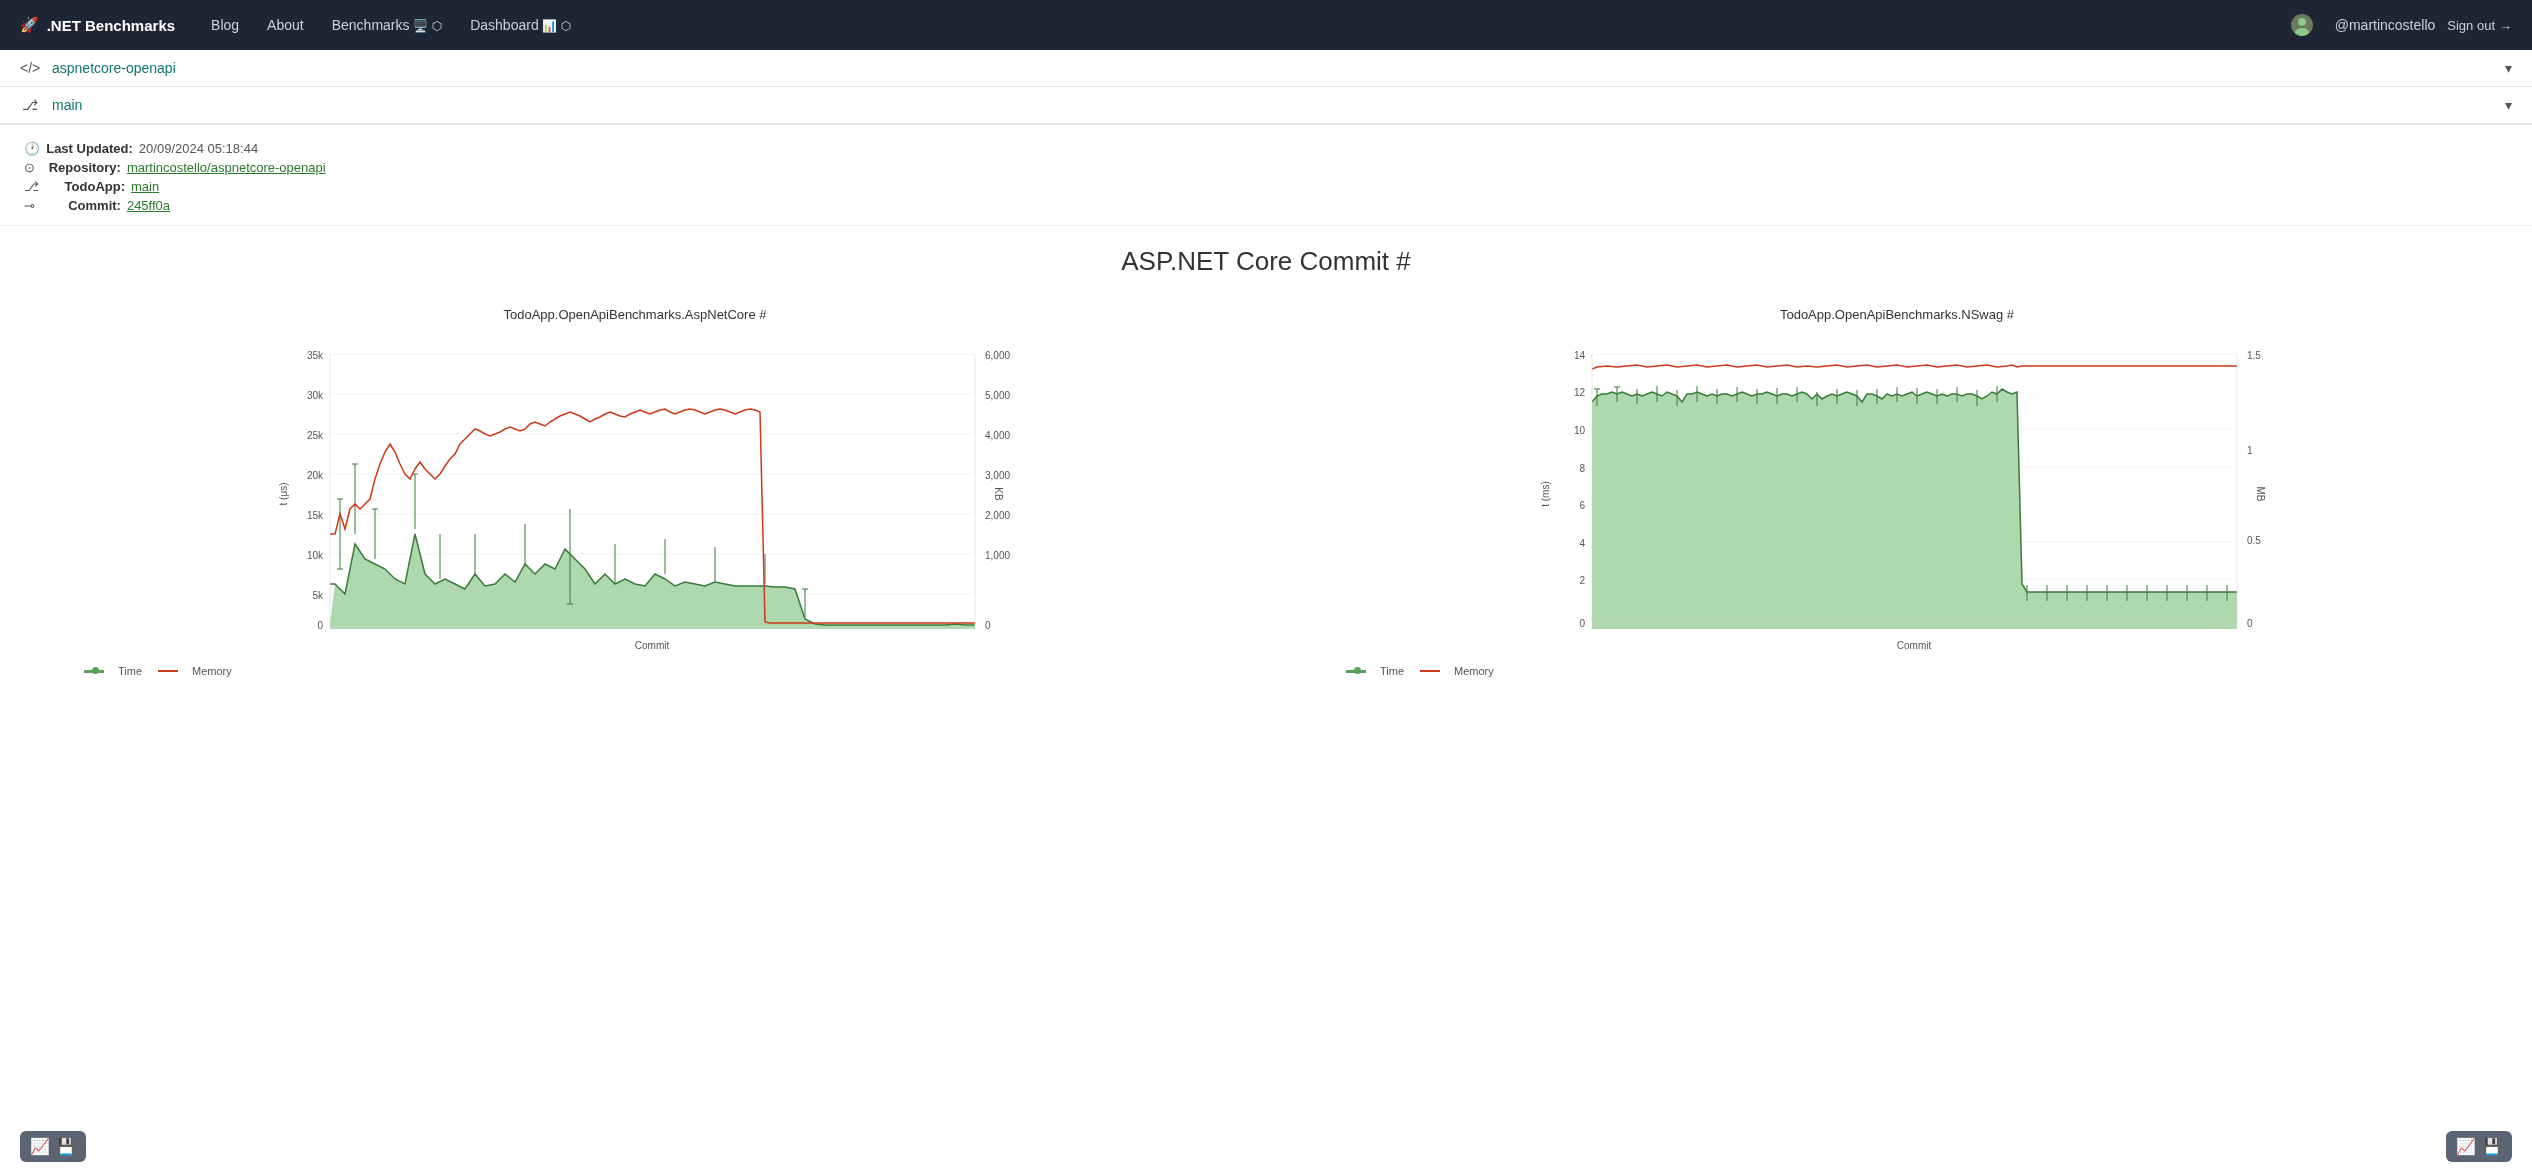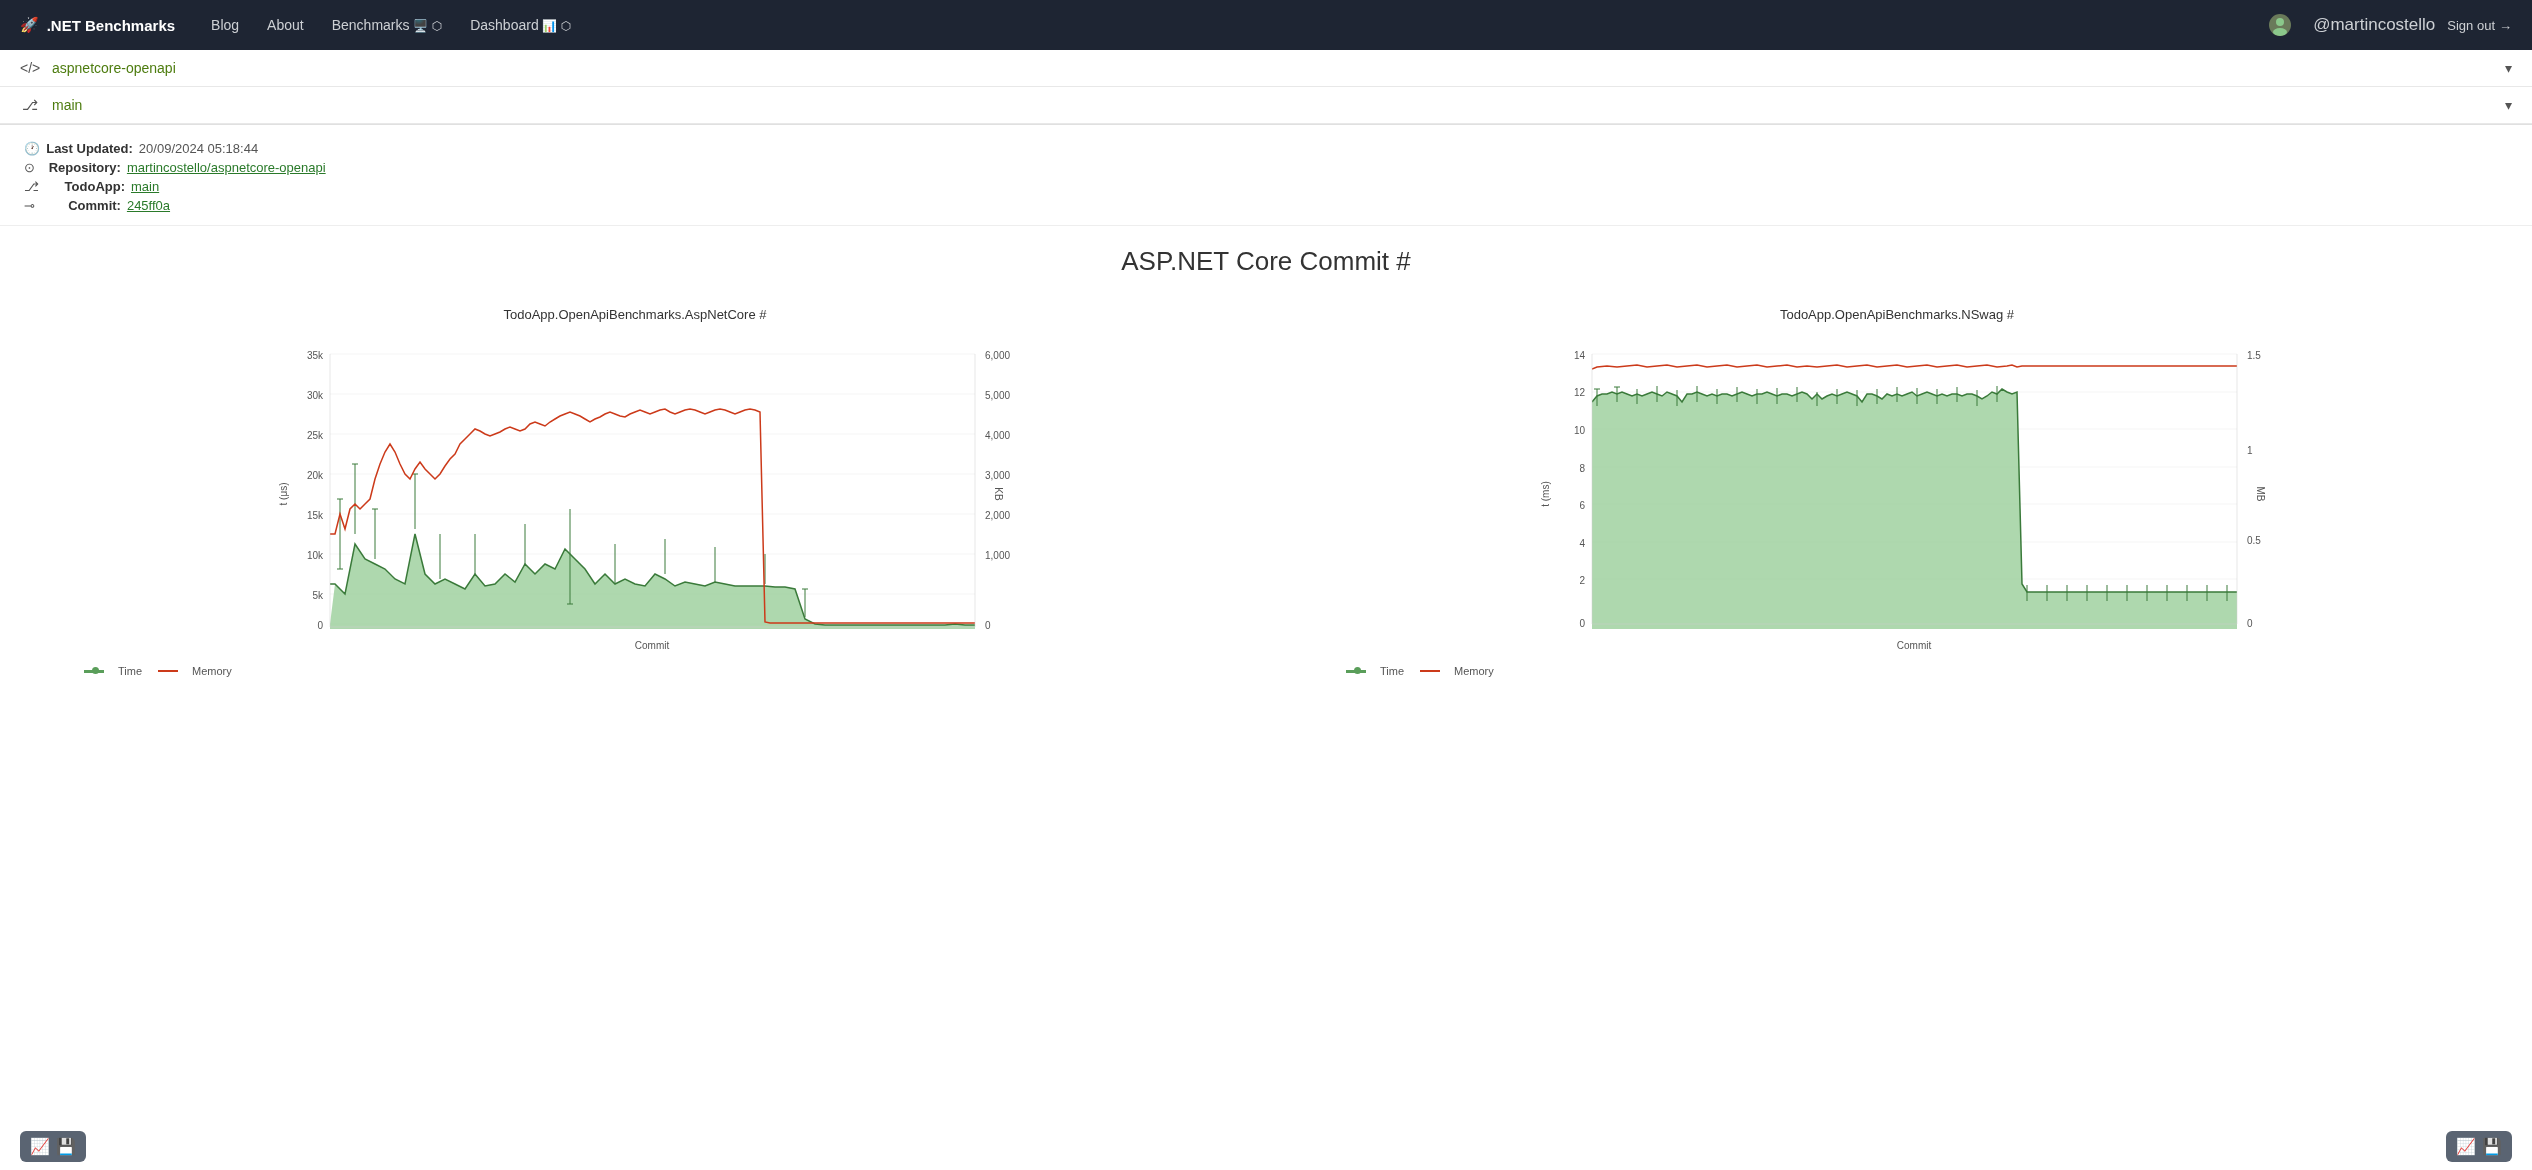--- a/index.html
+++ b/index.html
@@ -19,36 +19,36 @@
       display: flex; align-items: center; gap: 8px;
       color: #fff; font-weight: 600; font-size: 15px;
       margin-right: 24px;
     }
     .nav-links { display: flex; gap: 4px; flex: 1; align-items: flex-end; }
     .nav-link {
       color: #cdd0d4; text-decoration: none; padding: 6px 12px;
       border-radius: 4px; font-size: 14px; cursor: pointer;
     }
     .nav-right { display: flex; align-items: center; gap: 12px; margin-left: auto; }
-    .nav-user { display: flex; align-items: center; gap: 22px; color: #cdd0d4; font-size: 17px; }
+    .nav-user { display: flex; align-items: center; gap: 22px; color: #cdd0d4; font-size: 14px; }
     .nav-signout { color: #cdd0d4; font-size: 13px; cursor: pointer; display: flex; align-items: center; gap: 4px; }
     .avatar-circle {
       width: 22px; height: 22px; border-radius: 50%; background: #6a7a5a;
       display: flex; align-items: center; justify-content: center;
       font-size: 10px; color: #fff; overflow: hidden;
     }
 
     
     .selectors { border-bottom: 1px solid #e0e0e0; }
     .selector-row {
       display: flex; align-items: center; padding: 10px 20px;
       border-bottom: 1px solid #e8e8e8; gap: 12px;
     }
     .selector-icon { color: #555; font-size: 14px; width: 20px; text-align: center; }
-    .selector-value { flex: 1; font-size: 14px; color: #4d7c0f; }
+    .selector-value { flex: 1; font-size: 14px; color: #0f766e; }
     .selector-chevron { color: #555; }
 
     
     .meta-section { padding: 16px 24px 8px; border-bottom: 1px solid #eee; }
     .meta-row { display: flex; align-items: center; gap: 6px; margin-bottom: 4px; font-size: 13px; color: #555; }
     .meta-label { font-weight: 600; color: #333; min-width: 80px; text-align: right; }
     .meta-link { color: #2a7a2a; text-decoration: underline; cursor: pointer; }
 
     
     .main-content { padding: 20px 24px; }

